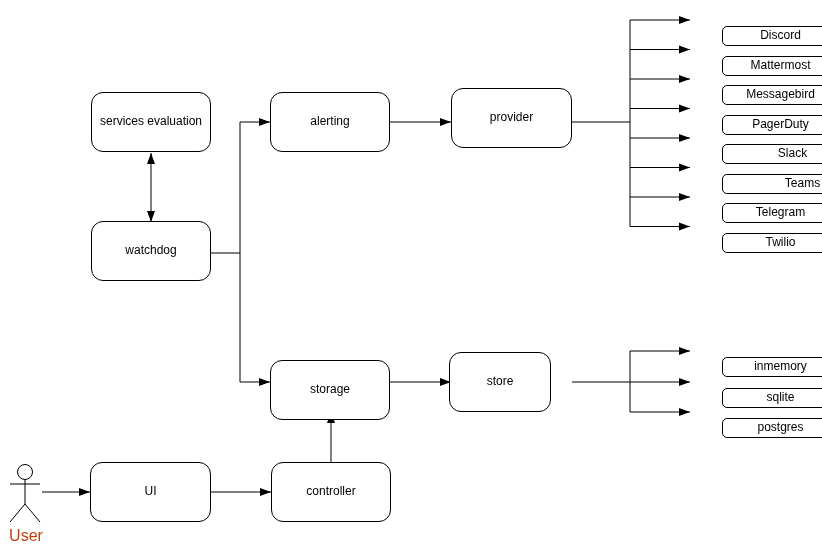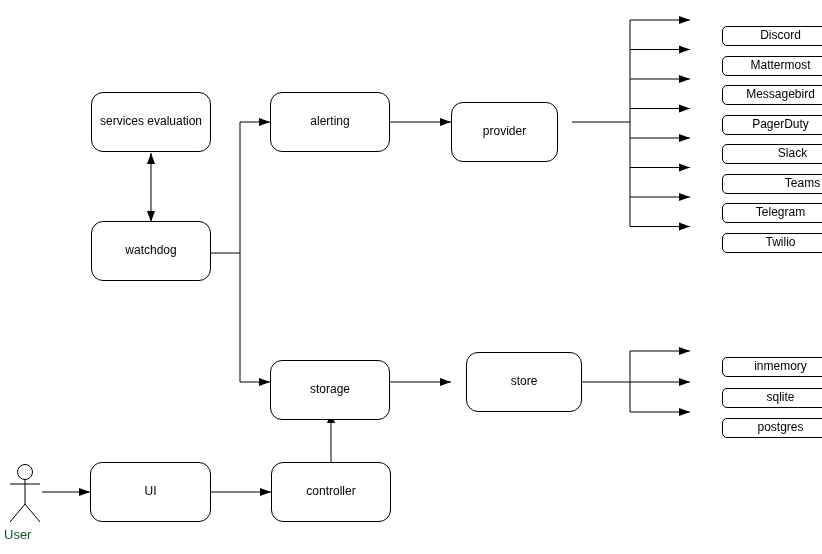--- a/index.html
+++ b/index.html
@@ -44,23 +44,23 @@
     height: 20px;
     border-radius: 5px;
     left: 722px;
     margin-top: 16px;
   }
   .actor-label {
     position: absolute;
     left: 4px;
     top: 527px;
     width: 44px;
-    text-align: left;
-    font-size: 13px;
-    color: #14532d;
+    text-align: center;
+    font-size: 16px;
+    color: #c2410c;
   }
 </style>
 </head>
 <body>
 
 <div class="canvas">
 
   <svg class="edges" width="822" height="554" viewBox="0 0 822 554">
     <defs>
       <marker id="arr" viewBox="0 0 11 9" refX="11" refY="4.5" markerWidth="11" markerHeight="9" orient="auto-start-reverse">
@@ -108,23 +108,23 @@
         <line x1="10" y1="484" x2="40" y2="484"></line>
         <line x1="25" y1="504" x2="10" y2="522"></line>
         <line x1="25" y1="504" x2="40" y2="522"></line>
       </g>
     </g>
   </svg>
 
   <div class="node main" style="left:91px; top:92px;">services evaluation</div>
   <div class="node main" style="left:91px; top:221px;">watchdog</div>
   <div class="node main" style="left:270px; top:92px;">alerting</div>
-  <div class="node main" style="left:451px; top:102px; width:107px;">provider</div>
+  <div class="node main" style="left:451px; top:88px; width:121px;">provider</div>
   <div class="node main" style="left:270px; top:352px;margin-top:8px;">storage</div>
-  <div class="node main" style="left:466px; top:352px; width:116px;">store</div>
+  <div class="node main" style="left:449px; top:352px; width:102px;">store</div>
   <div class="node main" style="left:90px; top:462px; width:121px;">UI</div>
   <div class="node main" style="left:271px; top:462px;">controller</div>
 
   <div class="node leaf" style="top:10px;">Discord</div>
   <div class="node leaf" style="top:39.5px;">Mattermost</div>
   <div class="node leaf" style="top:69px;text-align:right;">Messagebird</div>
   <div class="node leaf" style="top:98.5px;">PagerDuty</div>
   <div class="node leaf" style="top:128px;padding-left:24px;">Slack</div>
   <div class="node leaf" style="top:157.5px;padding-left:44px;">Teams</div>
   <div class="node leaf" style="top:187px;">Telegram</div>

